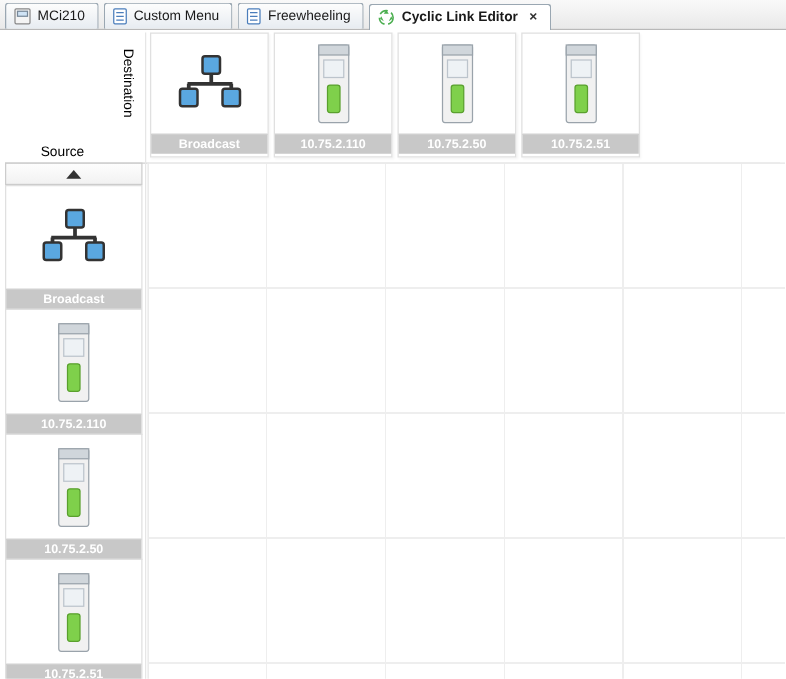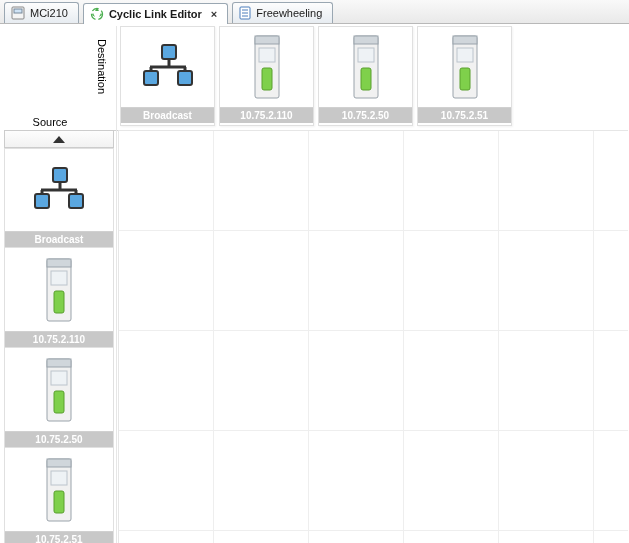--- a/index.html
+++ b/index.html
@@ -198,44 +198,55 @@
 
 <div class="tabbar">
   <div class="tab">
     <span>
       <svg width="14" height="14">
           <rect x="1" y="1" width="12" height="12" rx="1" fill="#f4f4f4" stroke="#888"></rect>
           <rect x="3" y="3" width="8" height="4" fill="#cfe3f5" stroke="#789"></rect>
         </svg>
     </span>
     <span>MCi210</span>
+  </div>
+  <div class="tab">
+    <span>
+      <svg width="12" height="14">
+          <rect x="1" y="1" width="10" height="12" rx="1" fill="#fff" stroke="#4a7dbb"></rect>
+          <line x1="3" y1="4" x2="9" y2="4" stroke="#4a7dbb"></line>
+          <line x1="3" y1="7" x2="9" y2="7" stroke="#4a7dbb"></line>
+          <line x1="3" y1="10" x2="9" y2="10" stroke="#4a7dbb"></line>
+        </svg>
+    </span>
+    <span>Custom Menu</span>
+  </div>
+  <div class="tab">
+    <span>
+      <svg width="12" height="14">
+          <rect x="1" y="1" width="10" height="12" rx="1" fill="#fff" stroke="#4a7dbb"></rect>
+          <line x1="3" y1="4" x2="9" y2="4" stroke="#4a7dbb"></line>
+          <line x1="3" y1="7" x2="9" y2="7" stroke="#4a7dbb"></line>
+          <line x1="3" y1="10" x2="9" y2="10" stroke="#4a7dbb"></line>
+        </svg>
+    </span>
+    <span>Freewheeling</span>
   </div>
   <div class="tab active">
     <span>
       <svg width="14" height="14" viewBox="0 0 14 14">
           <path d="M7 1 L9 4 L5 4 Z" fill="#4caf50"></path>
           <path d="M12 8 L9 10 L11 6 Z" fill="#4caf50"></path>
           <path d="M2 8 L5 10 L3 6 Z" fill="#4caf50"></path>
           <circle cx="7" cy="7" r="5.5" fill="none" stroke="#4caf50" stroke-width="1.3" stroke-dasharray="7 3"></circle>
         </svg>
     </span>
     <span>Cyclic Link Editor</span>
     <span class="close">×</span>
   </div>
-  <div class="tab">
-    <span>
-      <svg width="12" height="14">
-          <rect x="1" y="1" width="10" height="12" rx="1" fill="#fff" stroke="#4a7dbb"></rect>
-          <line x1="3" y1="4" x2="9" y2="4" stroke="#4a7dbb"></line>
-          <line x1="3" y1="7" x2="9" y2="7" stroke="#4a7dbb"></line>
-          <line x1="3" y1="10" x2="9" y2="10" stroke="#4a7dbb"></line>
-        </svg>
-    </span>
-    <span>Freewheeling</span>
-  </div>
 </div>
 
 <div class="content">
 
   <div class="dest-label">Destination</div>
   <div class="source-label">Source</div>
 
   <div class="dest-row">
     <div class="dest-item">
       <div class="iconbox">

